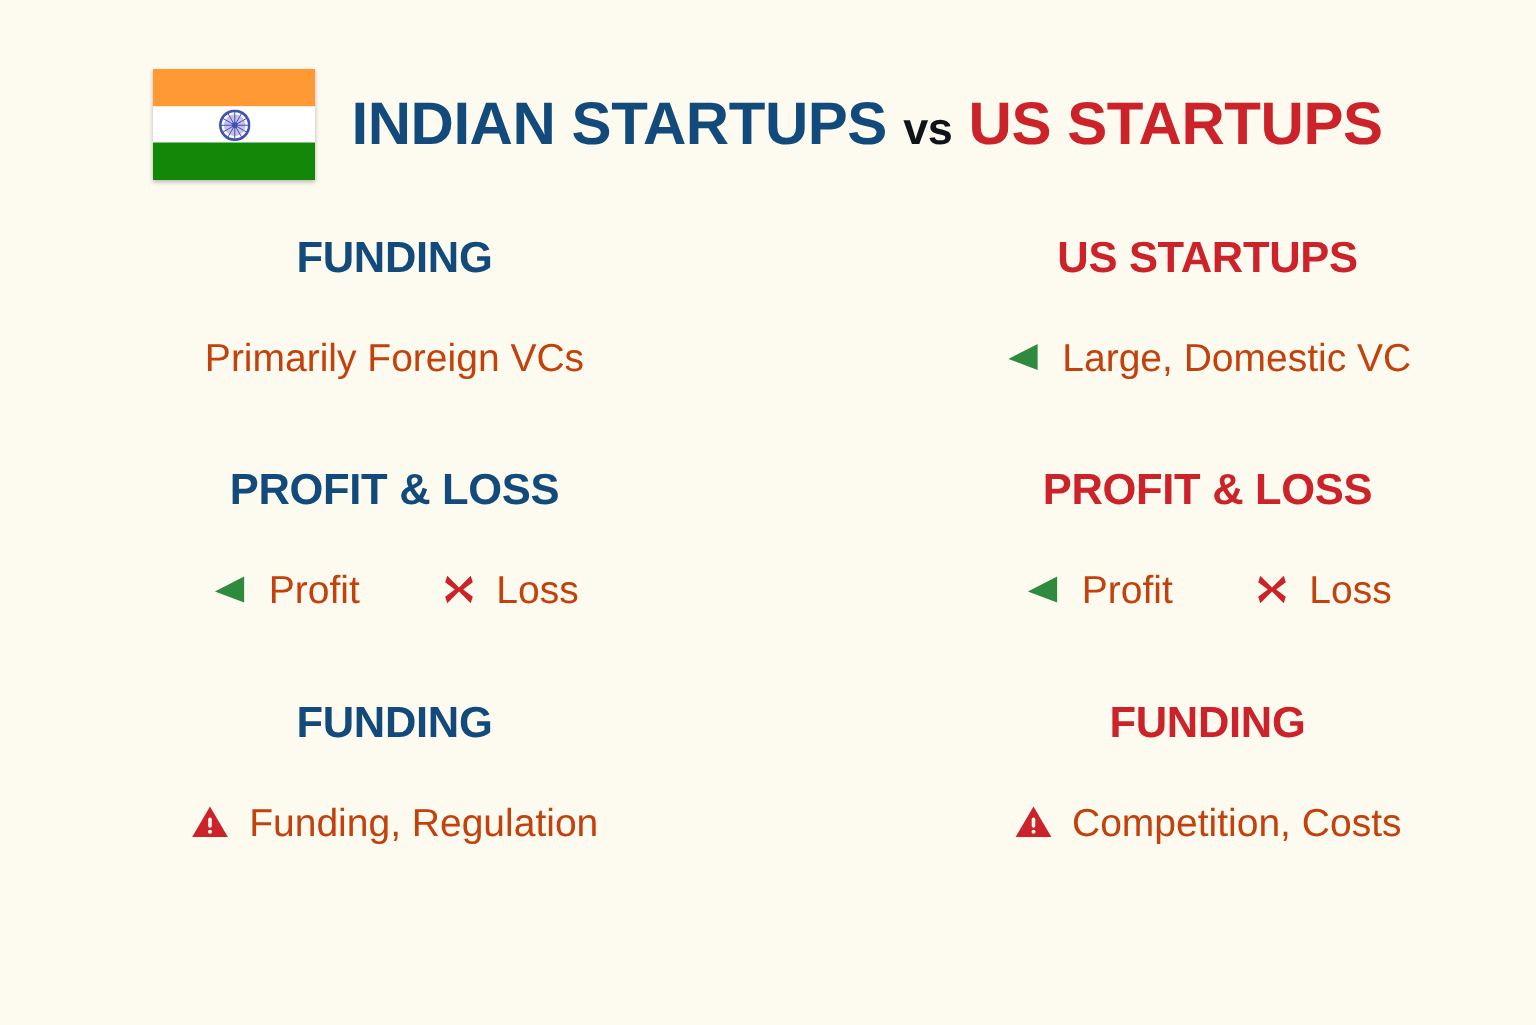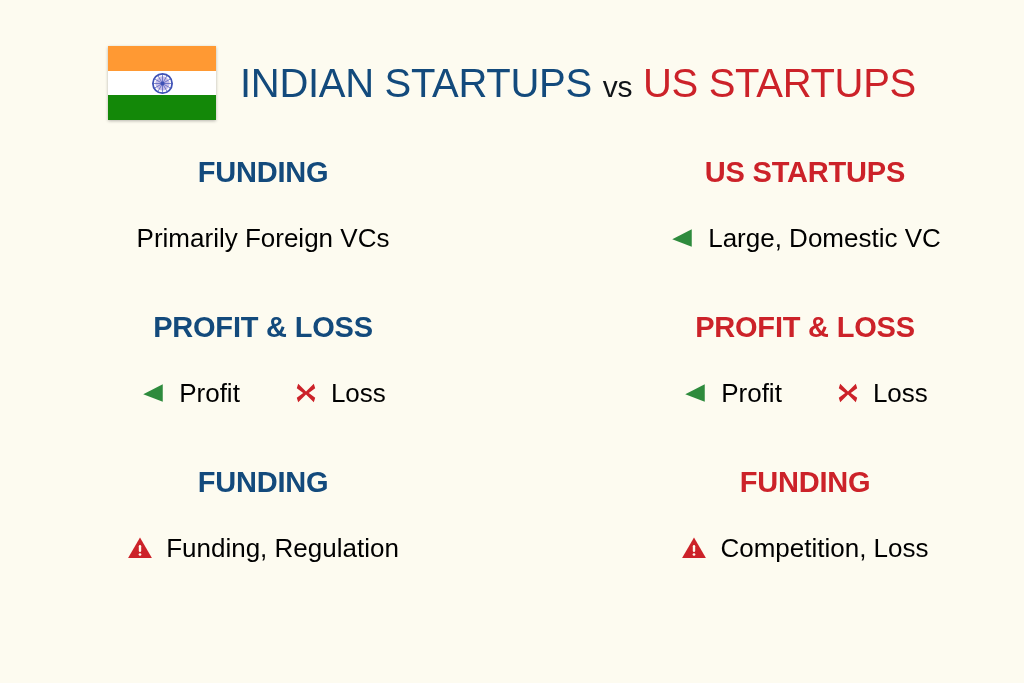--- a/index.html
+++ b/index.html
@@ -55,21 +55,21 @@
     top: 37px;
     width: 21px;
     height: 21px;
     margin-left: -10.5px;
     margin-top: -10.5px;
   }
 
   .title {
     white-space: nowrap;
     font-size: 40px;
-    font-weight: normal;
+    font-weight: bold;
     letter-spacing: -0.3px;
     line-height: 1;
   }
   .title .t-navy { color: #134A7C; }
   .title .t-vs   { color: #101418; font-size: 30px; }
   .title .t-red  { color: #CC2229; }
 
   
   .grid {
     position: absolute;
@@ -101,21 +101,21 @@
   .h-navy { color: #134A7C; }
   .h-red  { color: #CC2229; }
 
   .sect-body {
     margin-top: 38px;
     display: flex;
     align-items: center;
     justify-content: center;
     gap: 14px;
     font-size: 26px;
-    color: #000000;
+    color: #c2410c;
     line-height: 1;
     white-space: nowrap;
   }
   .pair {
     display: flex;
     align-items: center;
     gap: 13px;
   }
   .pair + .pair { margin-left: 40px; }
 
@@ -261,20 +261,20 @@
         <div class="sect-head h-red">FUNDING</div>
         <div class="sect-body">
           <div class="pair">
             <span class="icon icon-warn">
               <svg viewBox="0 0 24 24" width="26" height="26">
                 <path d="M12 2.4 L23 21.2 L1 21.2 Z" fill="#CC2229"></path>
                 <rect x="10.9" y="9.2" width="2.2" height="6.4" rx="1.1" fill="#FDFBF0"></rect>
                 <circle cx="12" cy="18" r="1.25" fill="#FDFBF0"></circle>
               </svg>
             </span>
-            <span>Competition, Loss</span>
+            <span>Competition, Costs</span>
           </div>
         </div>
       </div>
     </div>
 
   </div>
 </div>
 
 </body></html>

